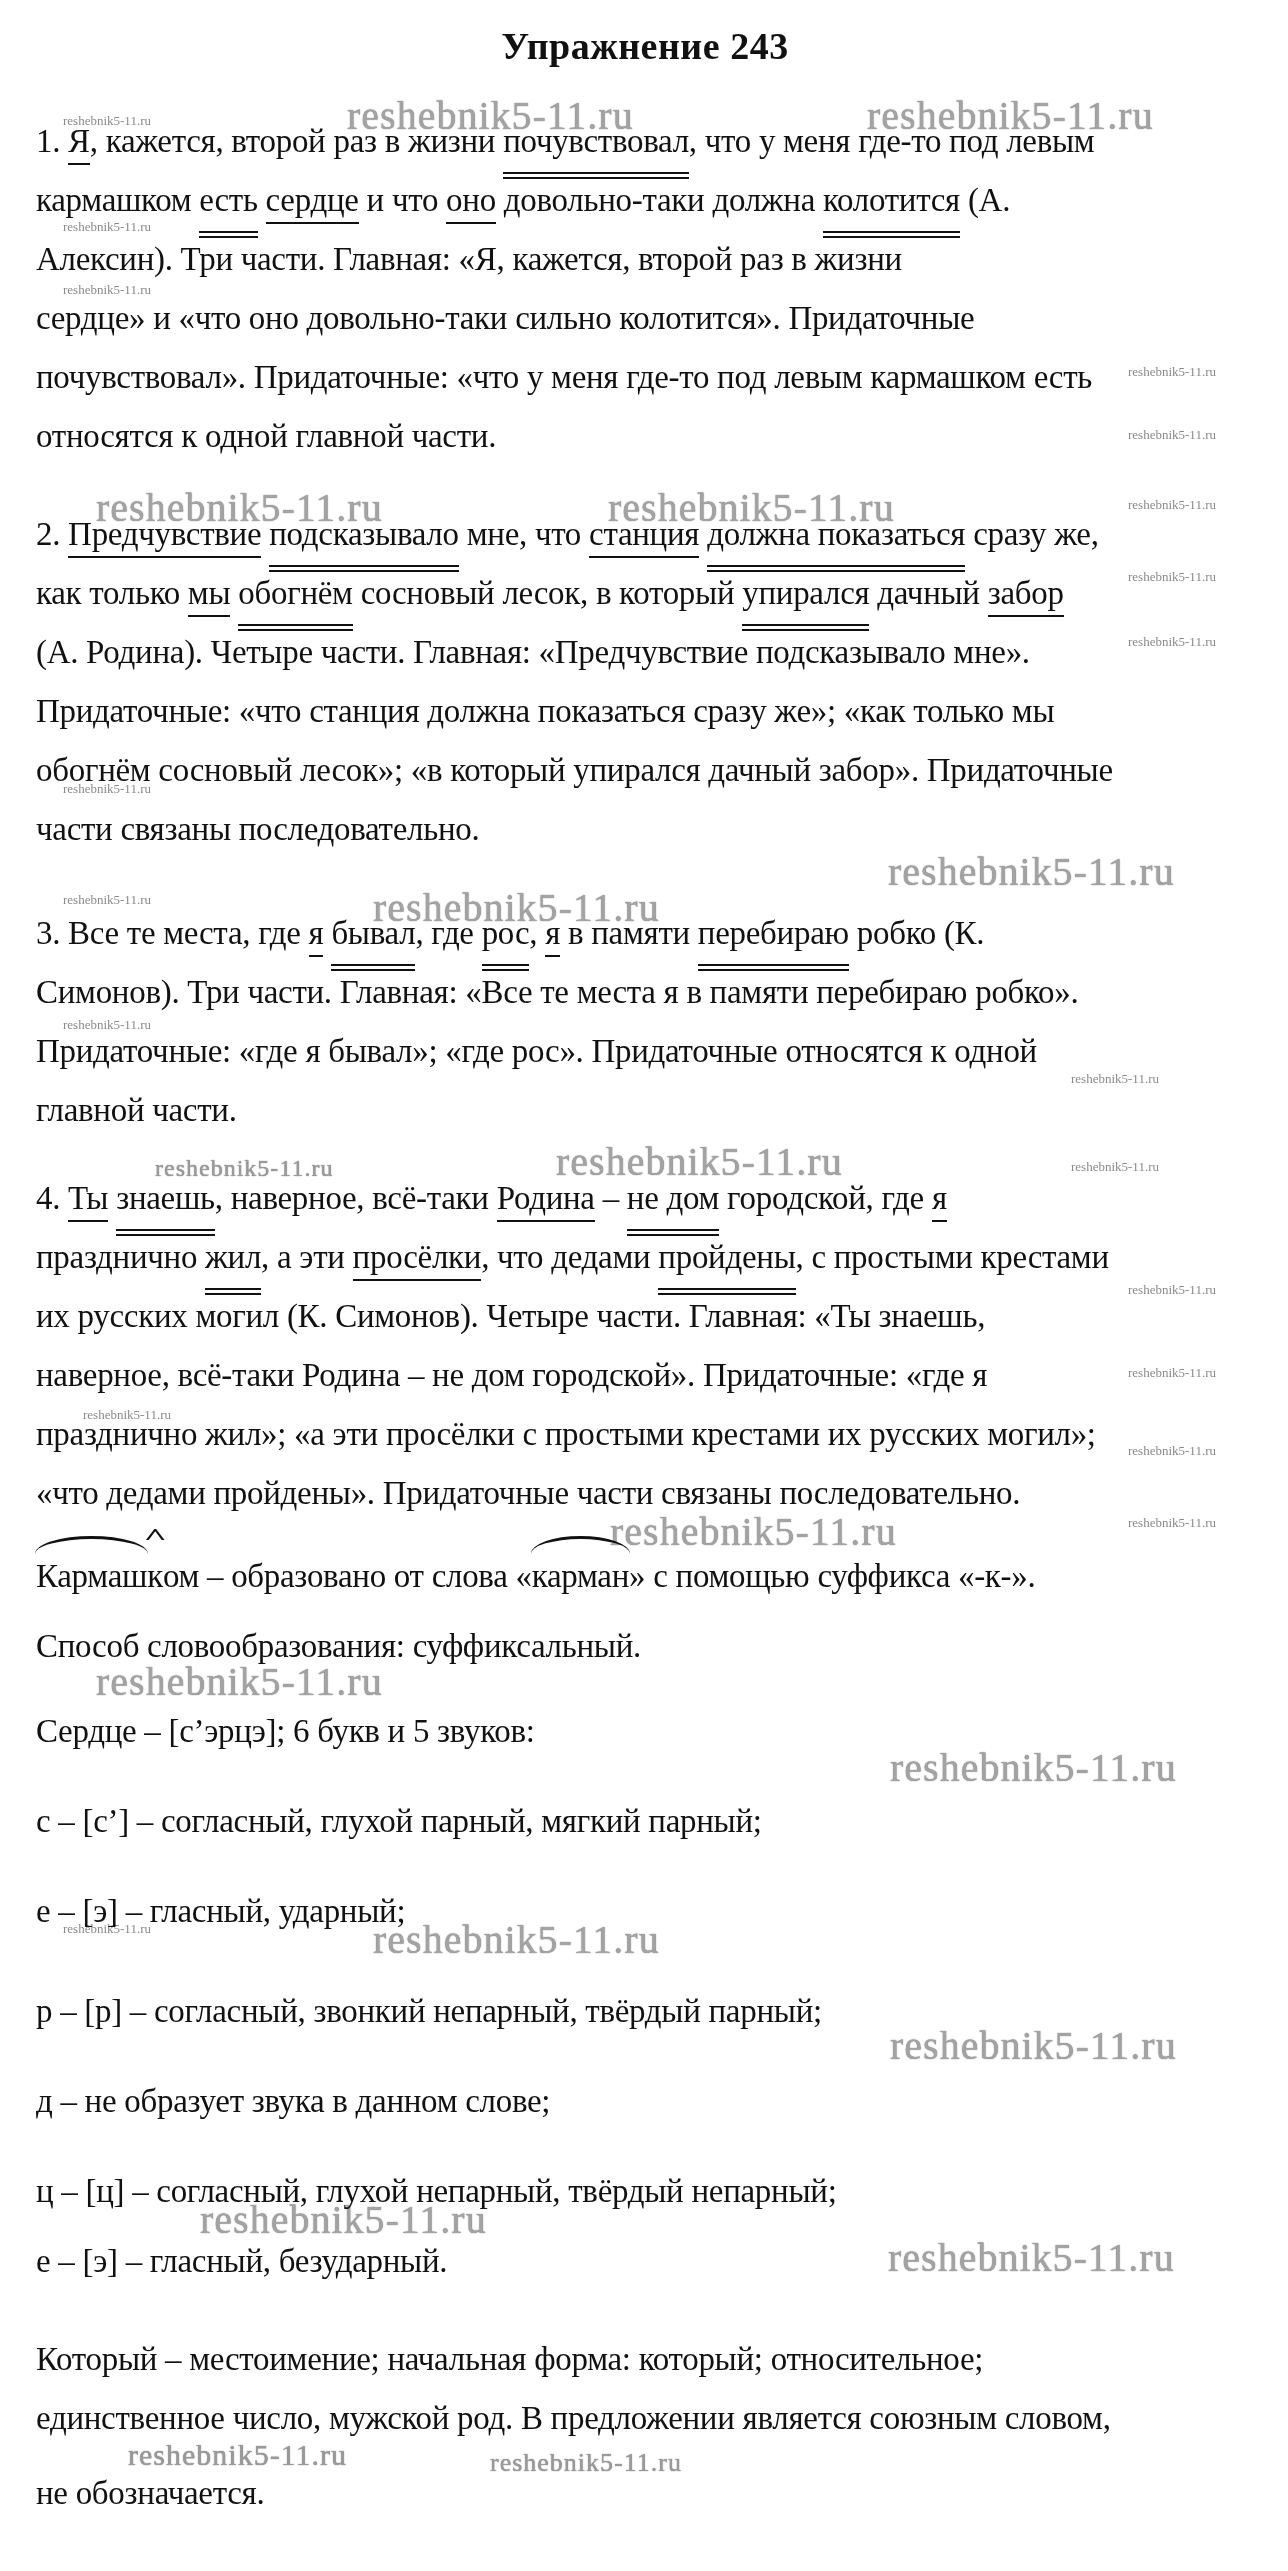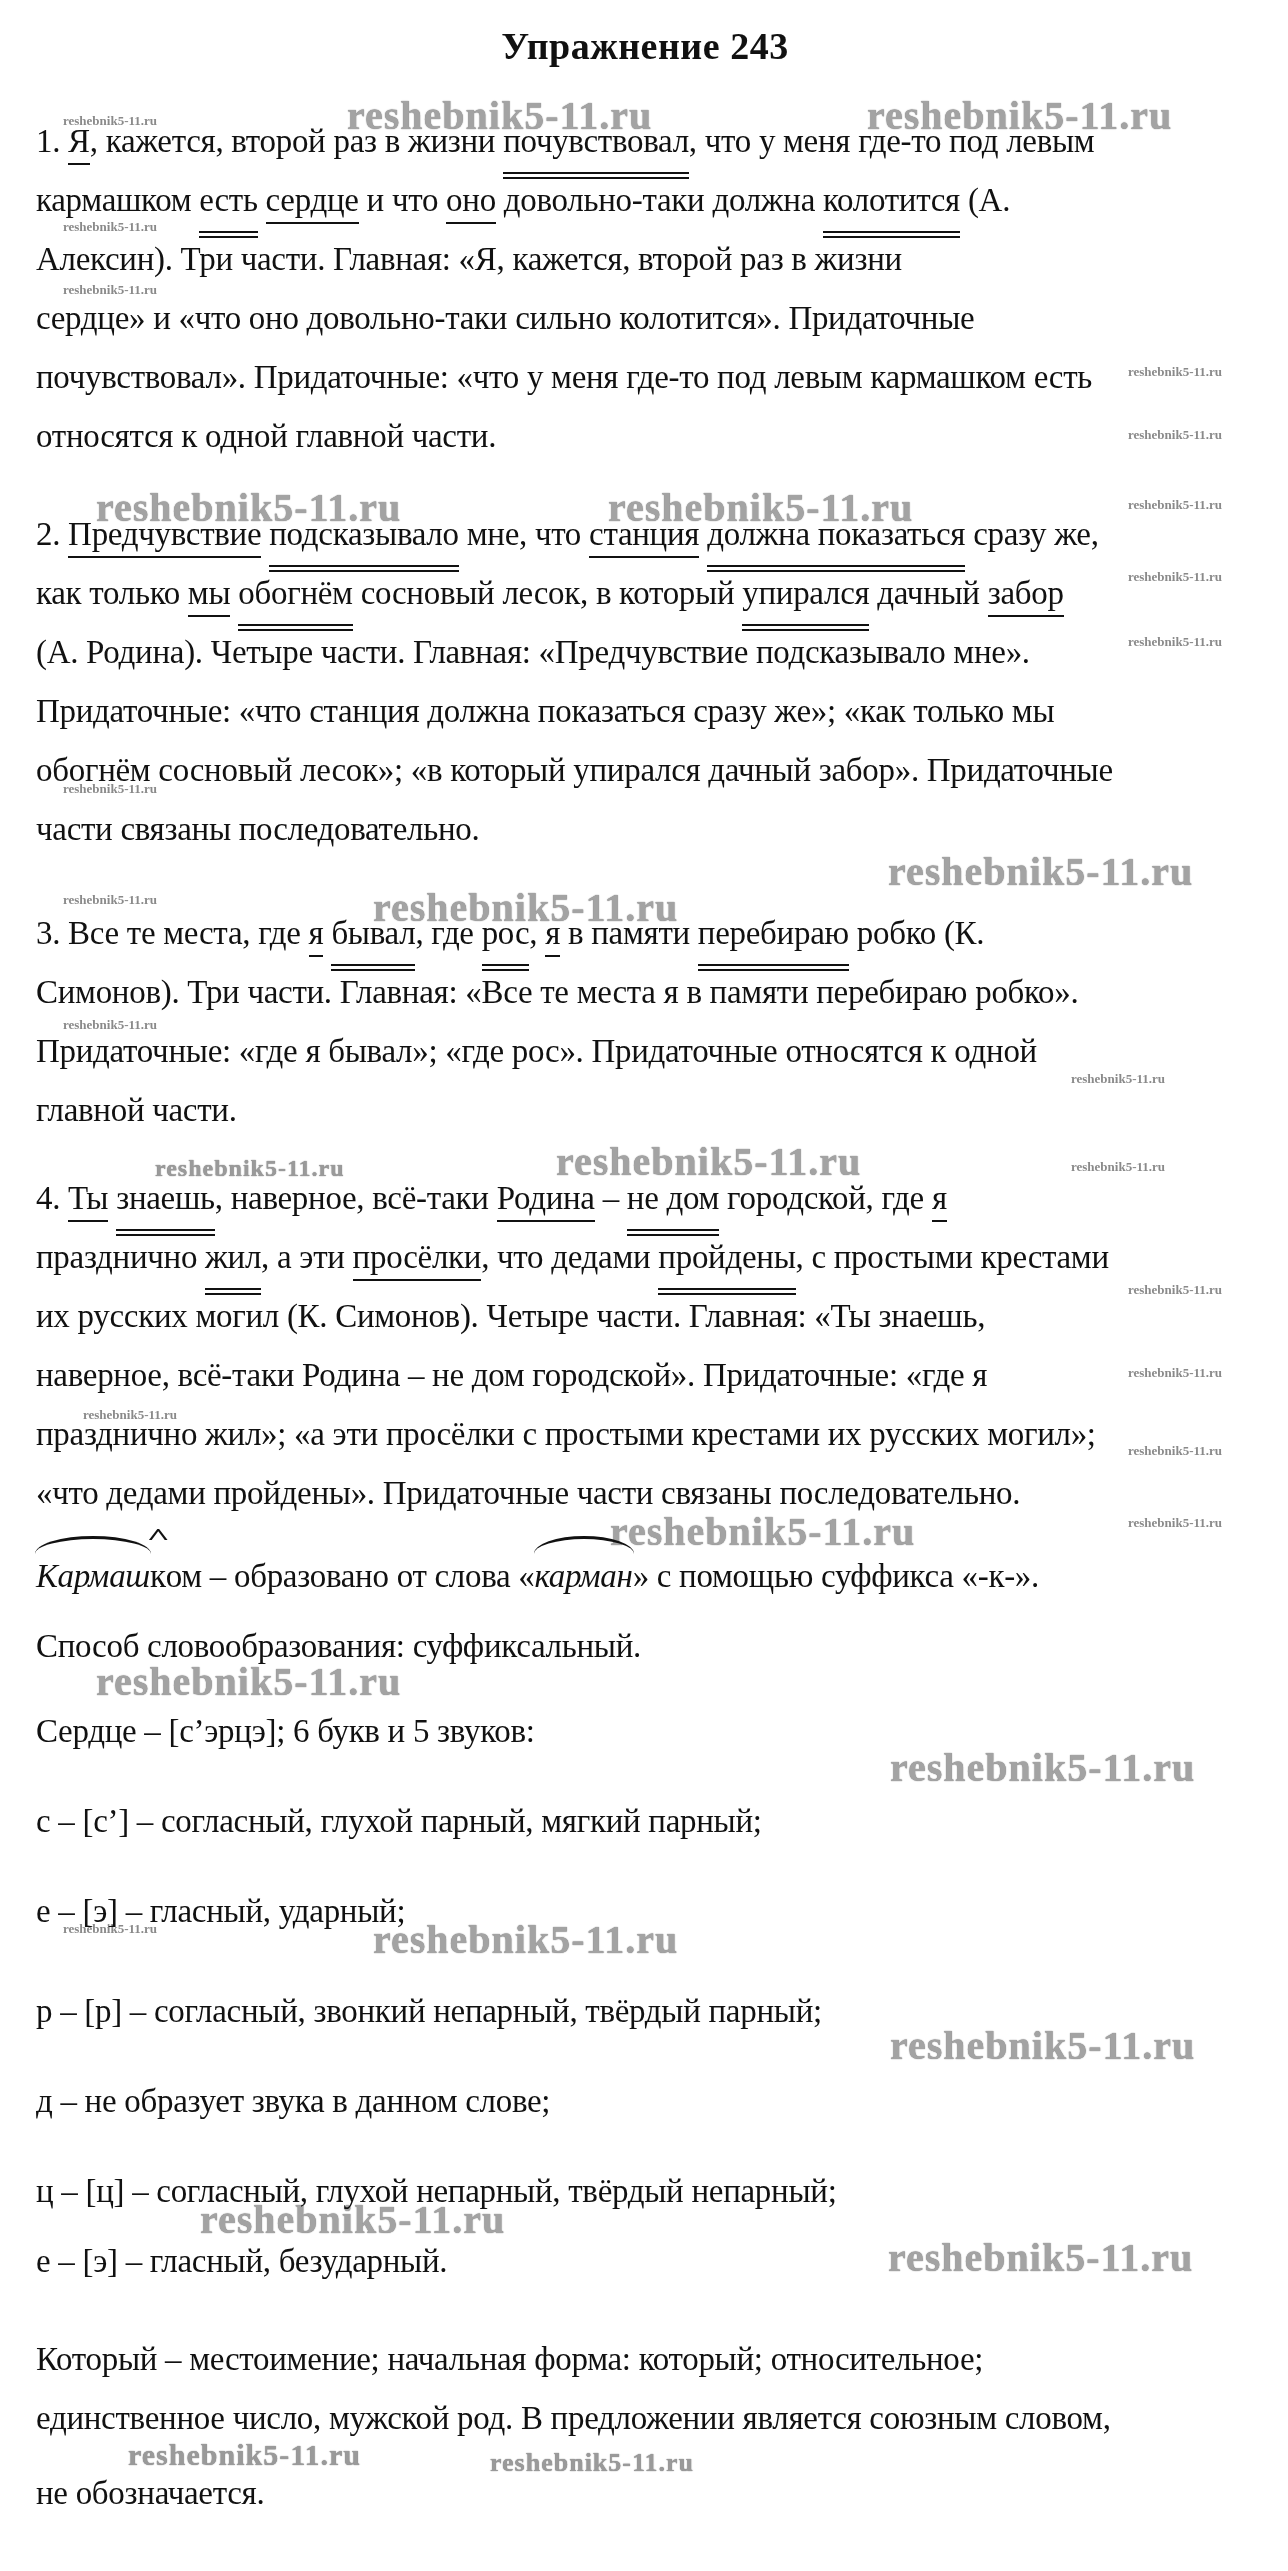--- a/index.html
+++ b/index.html
@@ -31,36 +31,36 @@
   #b-zvuk-r{margin-top:41px}
   #b-zvuk-d{margin-top:31px}
   #b-zvuk-c{margin-top:31px}
   #b-zvuk-e2{margin-top:11px}
   #b-kotoryj{margin-top:39px}
   #b-final{margin-top:16px}
 
   
   .u{border-bottom:2px solid #111;padding-bottom:4px;}
   .uu{border-bottom:7px double #111;padding-bottom:13px;}
-  .root{position:relative;display:inline-block;font-style:italic;}
+  .root{position:relative;display:inline-block;}
   .root::before{
     content:"";position:absolute;left:-1px;right:-1px;top:-11px;height:15px;
     border-top:3px solid #111;border-radius:50% / 100% 100% 0 0;
   }
   .sfx{position:relative;display:inline-block;}
   .sfx::after{
     content:"^";position:absolute;left:50%;top:-0.92em;
     transform:translateX(-50%) scaleX(1.7);
     font-size:0.72em;line-height:1;font-weight:bold;
   }
 
   
   .wm{
     position:absolute;z-index:1;white-space:nowrap;
-    font-family:"Liberation Serif","DejaVu Serif",serif;font-weight:bold;
+    font-family:"Liberation Serif","DejaVu Serif",serif;font-weight:normal;
     color:#a3a3a3;text-shadow:0 0 1px #6f6f6f, 0 0 2px #e8e8e8;
     letter-spacing:1px;user-select:none;
   }
   .wm.lg{font-size:40px;line-height:1;}
   .wm.md{font-size:24px;line-height:1;color:#9a9a9a;}
   .wm.b1{font-size:30px;line-height:1;color:#9a9a9a;}
   .wm.b2{font-size:26px;line-height:1;color:#9a9a9a;}
   .wm.sm{font-size:13px;line-height:1;letter-spacing:0;color:#8a8a8a;text-shadow:none;}
 </style>
 </head>

